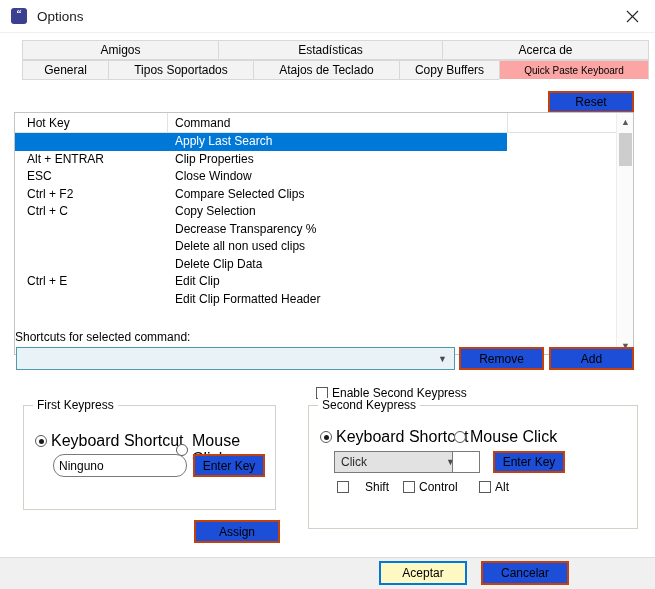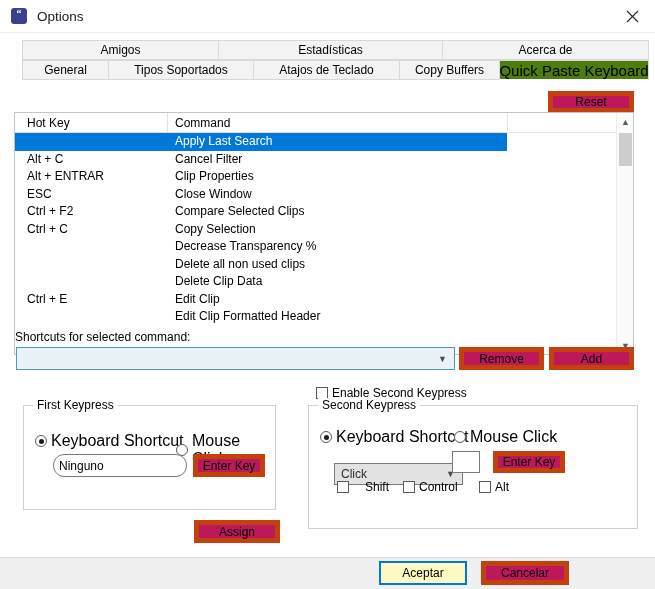--- a/index.html
+++ b/index.html
@@ -106,23 +106,23 @@
     align-items: center;
     justify-content: center;
     font-size: 12px;
     color: #000;
     height: 20px;
     overflow: hidden;
     white-space: nowrap;
   }
   .tab:last-child { border-right: 1px solid #d8d8d8; }
   .tab.selected {
-    background: #4d7c0f;
+    background: #fca5a5;
     border-bottom-color: #ffffff;
-    font-size: 15px;
+    font-size: 10px;
   }
   .tab-row.row1 .tab { border-bottom: 1px solid #d8d8d8; }
 
   
   .listbox {
     position: absolute;
     left: 14px;
     top: 79px;
     width: 620px;
     height: 243px;
@@ -204,22 +204,22 @@
     left: 2px;
     top: 20px;
     width: 13px;
     height: 33px;
     background: #cdcdcd;
   }
 
   
   .btn {
     box-sizing: border-box;
-    background: #be185d;
-    border: 5px solid #c2410c;
+    background: #1d4ed8;
+    border: 2px solid #c2410c;
     font-size: 12px;
     color: #000;
     display: flex;
     align-items: center;
     justify-content: center;
     position: absolute;
     font-family: "Liberation Sans", sans-serif;
   }
   .btn.default {
     background: #fef9c3;
@@ -373,24 +373,20 @@
       <div class="col-div" style="left:152px"></div>
       <div class="col-div" style="left:492px"></div>
     </div>
 
     <div class="rows">
       <div class="row selected">
         <span class="hk"></span>
         <span class="cmd">Apply Last Search</span>
       </div>
       <div class="row">
-        <span class="hk">Alt + C</span>
-        <span class="cmd">Cancel Filter</span>
-      </div>
-      <div class="row">
         <span class="hk">Alt + ENTRAR</span>
         <span class="cmd">Clip Properties</span>
       </div>
       <div class="row">
         <span class="hk">ESC</span>
         <span class="cmd">Close Window</span>
       </div>
       <div class="row">
         <span class="hk">Ctrl + F2</span>
         <span class="cmd">Compare Selected Clips</span>
@@ -466,21 +462,21 @@
 
     <div class="radio checked" style="left:11px; top:22px;">
       <span class="dot"></span>
       <span>Keyboard Shortcut</span>
     </div>
     <div class="radio" style="left:145px; top:22px;">
       <span class="dot"></span>
       <span>Mouse Click</span>
     </div>
 
-    <div class="combo grey" style="left:25px; top:45px; width:129px; height:22px;margin-top:12px;">
+    <div class="combo grey" style="left:25px; top:45px; width:129px; height:22px;">
       <span>Click</span>
       <span class="chev">▼</span>
     </div>
     <div class="textbox" style="left:143px; top:45px; width:28px; height:22px;">
       <span></span>
     </div>
     <div class="btn" style="left:184px; top:45px; width:72px; height:22px;">Enter Key</div>
 
     <div class="checkbox" style="left:28px; top:74px;gap:12px;">
       <span class="box"></span>

